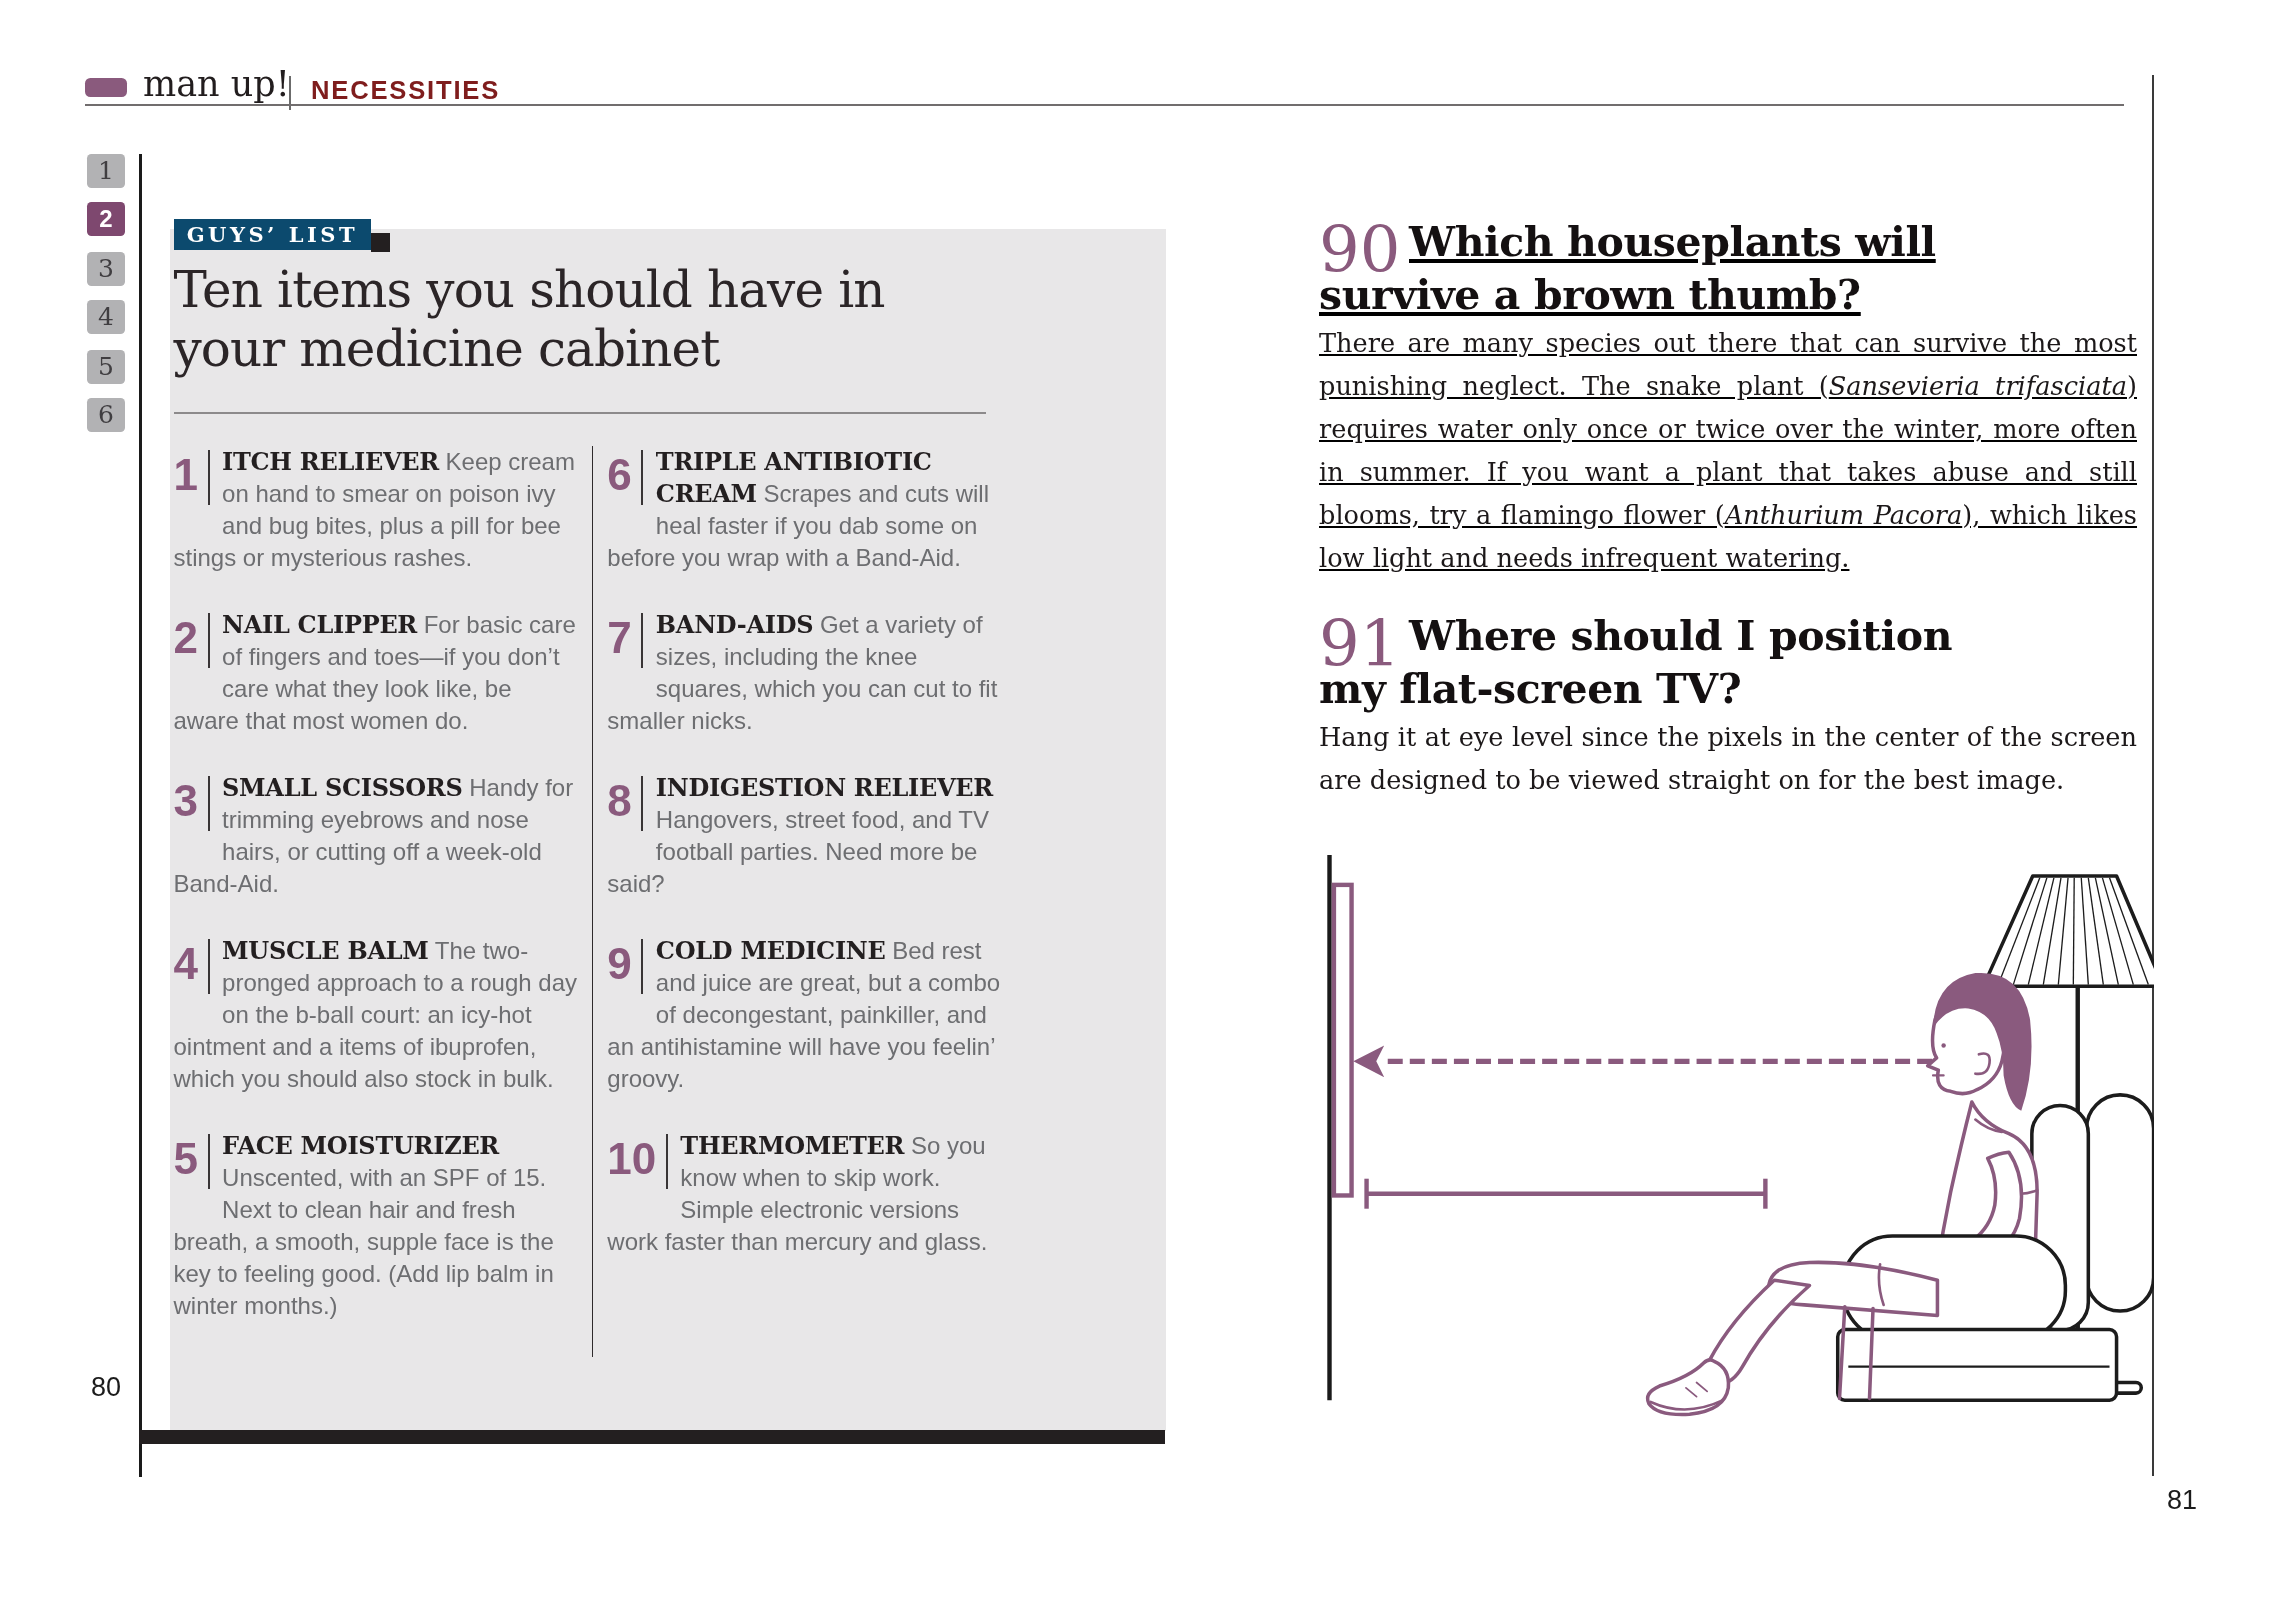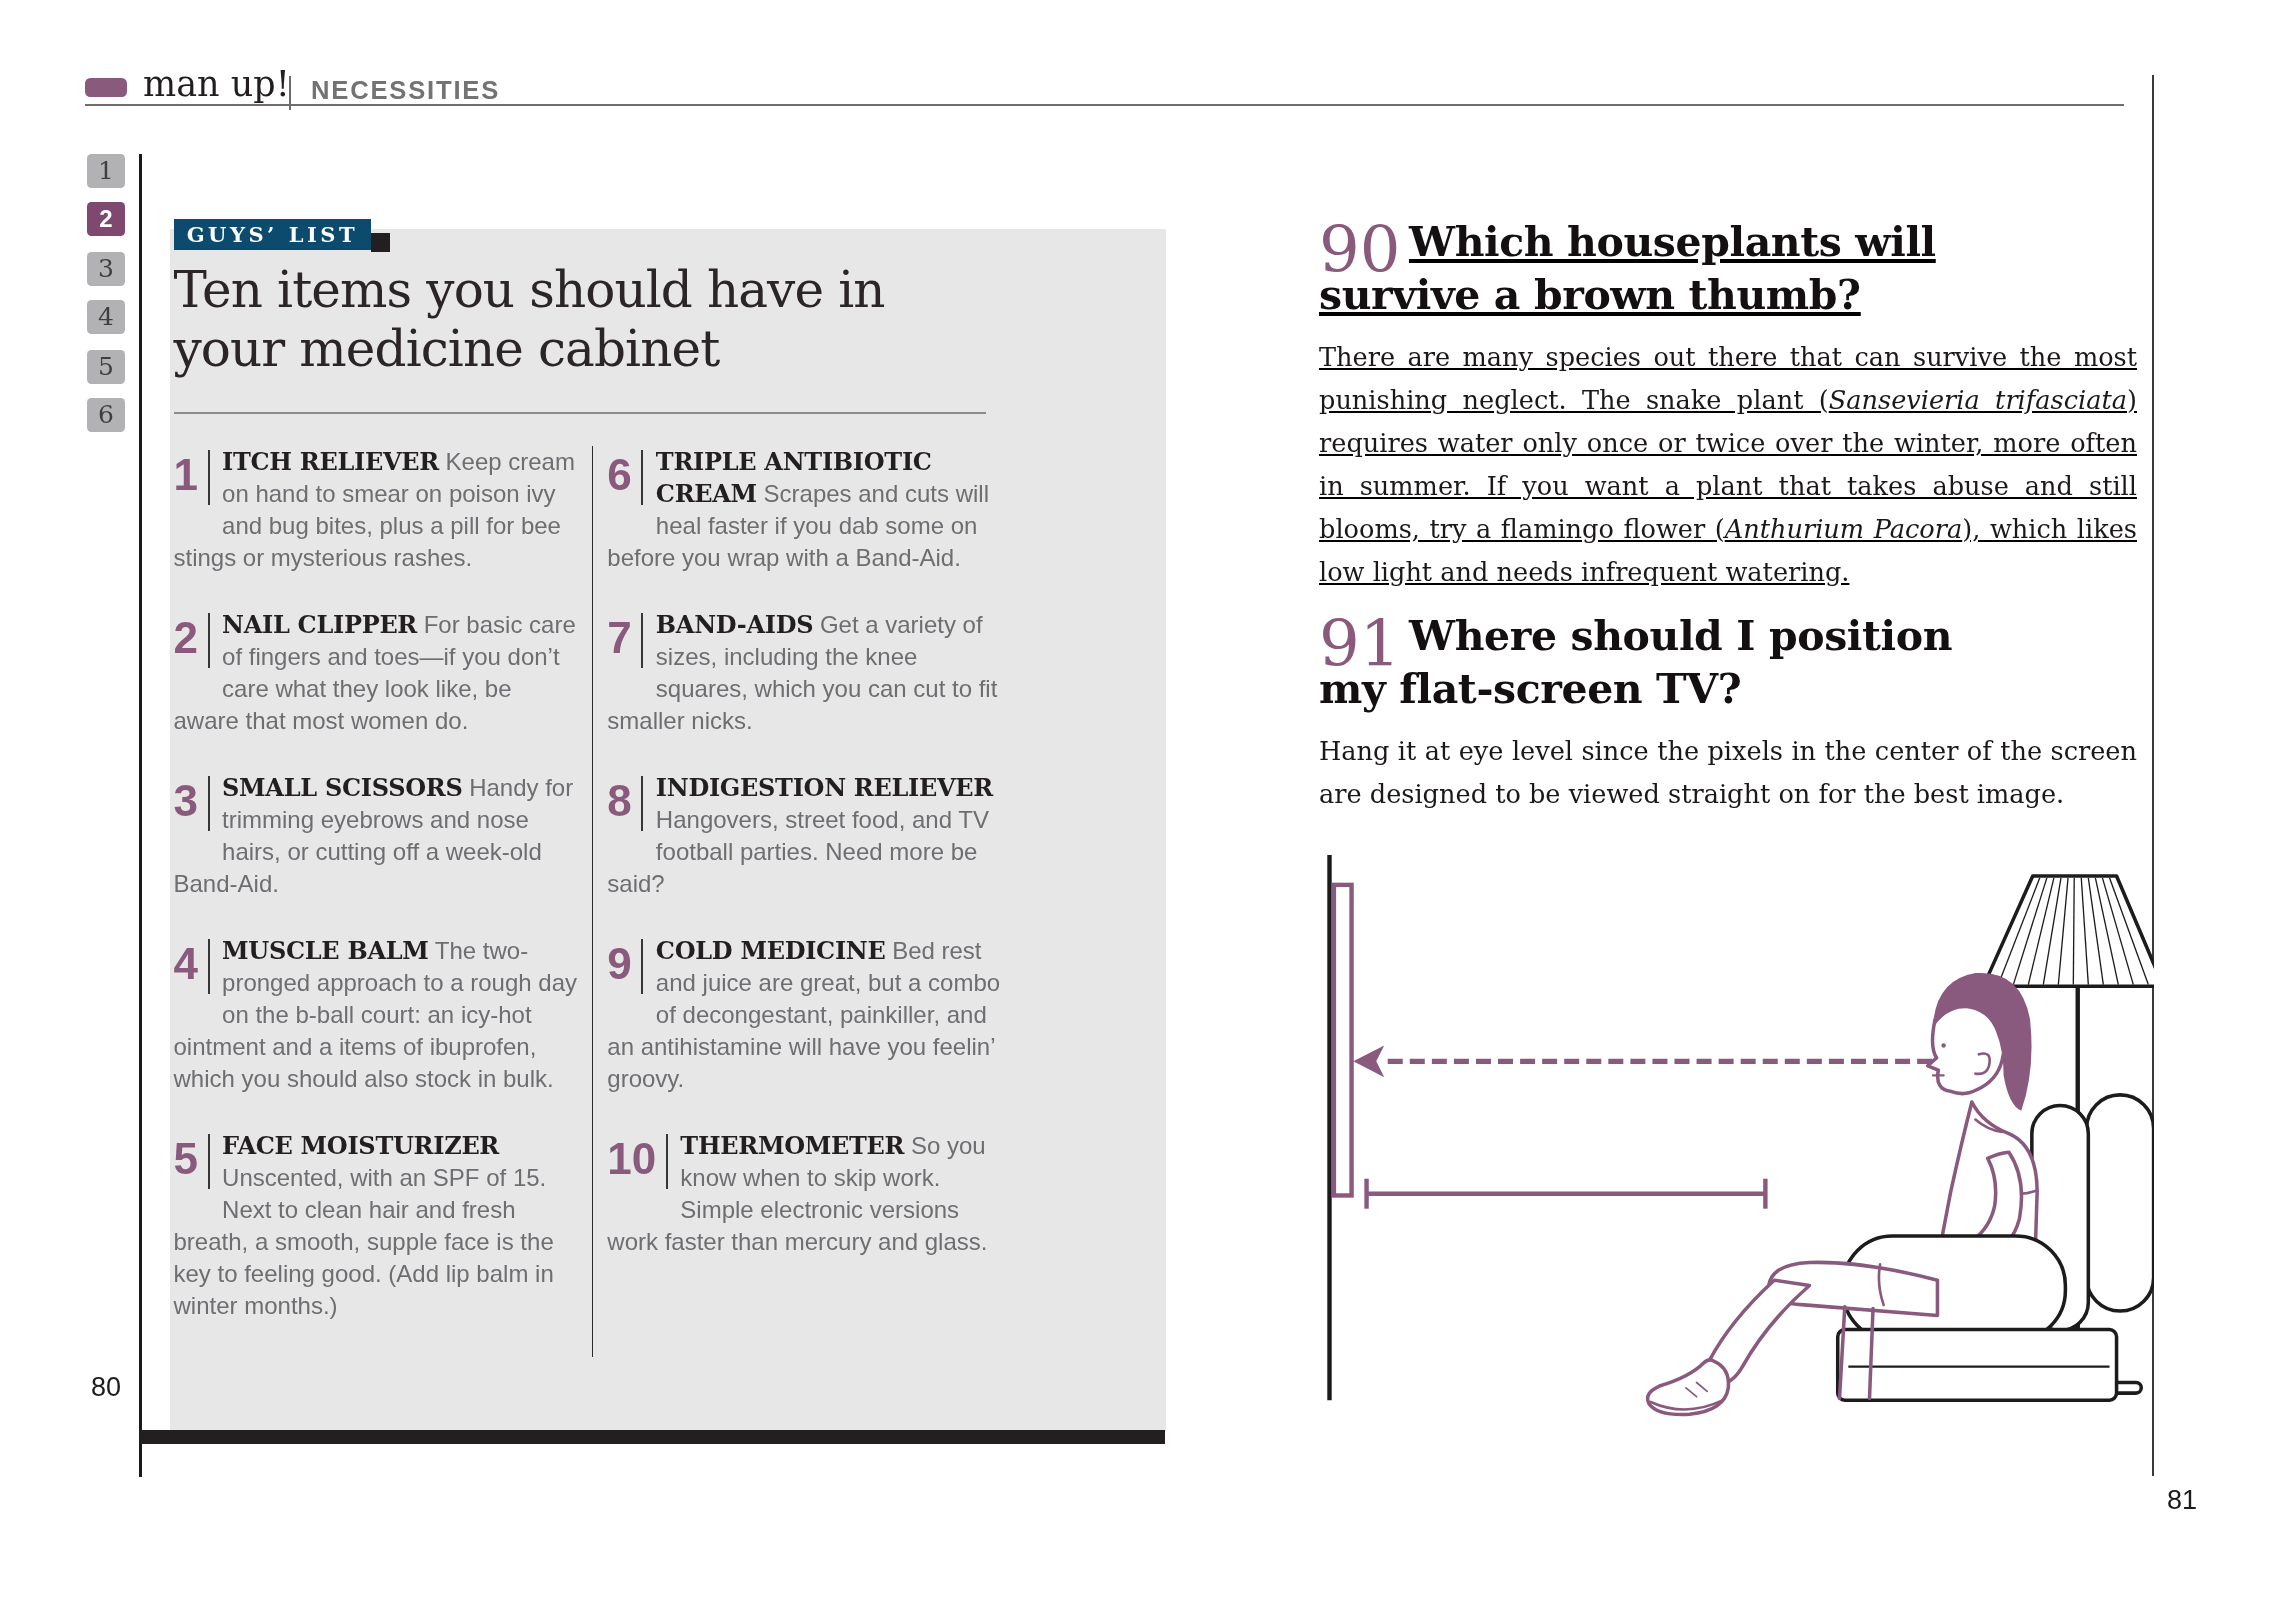--- a/index.html
+++ b/index.html
@@ -5,21 +5,21 @@
   * { margin:0; padding:0; box-sizing:border-box; }
   html,body { width:2295px; height:1607px; background:#ffffff; overflow:hidden;
               font-family:"Liberation Sans", sans-serif; }
   .abs { position:absolute; }
 
   
   #brand-pill { left:85px; top:78px; width:42px; height:18.5px; border-radius:5.3px; background:#8a5a7d; }
   #brand-title { left:143px; top:65px; font:400 35px/39px "DejaVu Serif", serif; color:#221d1e; }
   #header-divider { left:289px; top:76px; width:1.8px; height:34px; background:#6b6b6b; }
   #section-label { left:311px; top:74px; font:700 25.6px/32px "Liberation Sans", sans-serif;
-                   letter-spacing:1.8px; color:#737373; }
+                   letter-spacing:1.8px; color:#7f1d1d; }
   #header-rule { left:85px; top:104px; width:2039px; height:1.8px; background:#716d6e; }
 
   
   #left-vline  { left:139px; top:154px; width:2.6px; height:1323px; background:#1a1a1a; }
   #right-vline { left:2152px; top:75px; width:1.8px; height:1401px; background:#3a3a3a; }
 
   
   .numtab { left:87px; width:38px; height:34px; border-radius:4.4px; background:#b2b2b4;
             color:#403e41; font:400 25px/34px "DejaVu Serif", serif; text-align:center; }
   .numtab.active { background:#7e486f; color:#ffffff; font:700 24px/34px "Liberation Sans", sans-serif; }
@@ -46,21 +46,21 @@
   .term { font-family:"DejaVu Serif", serif; font-weight:700; color:#231f20; letter-spacing:-0.3px; }
 
   
   .question { width:818px; }
   #q90 { left:1319px; top:216px;text-decoration:underline; }
   #q91 { left:1319px; top:610px; }
   .q-num { position:absolute; left:0; top:1.8px; font:400 64px/64px "DejaVu Serif", serif; color:#8a5a7d; }
   .q-title { font:700 41px/53px "DejaVu Serif", serif; color:#141011; letter-spacing:-0.4px;
              text-indent:90px; }
   .q-title .l2 { display:block; text-indent:0; }
-  .q-body { margin-top:14px; font:400 25.6px/43px "DejaVu Serif", serif; color:#1c1819;
+  .q-body { font:400 25.6px/43px "DejaVu Serif", serif; color:#1c1819;
             text-align:justify; }
   .q-body .it { font-style:italic; }
 
   
   .pagenum { font:400 27px/30px "Liberation Sans", sans-serif; color:#1b1b1b; }
   #page-left  { left:91px; top:1372px; }
   #page-right { left:2167px; top:1485px; }
 
   
   #illus { left:1315px; top:839px; width:839px; height:600px; }

